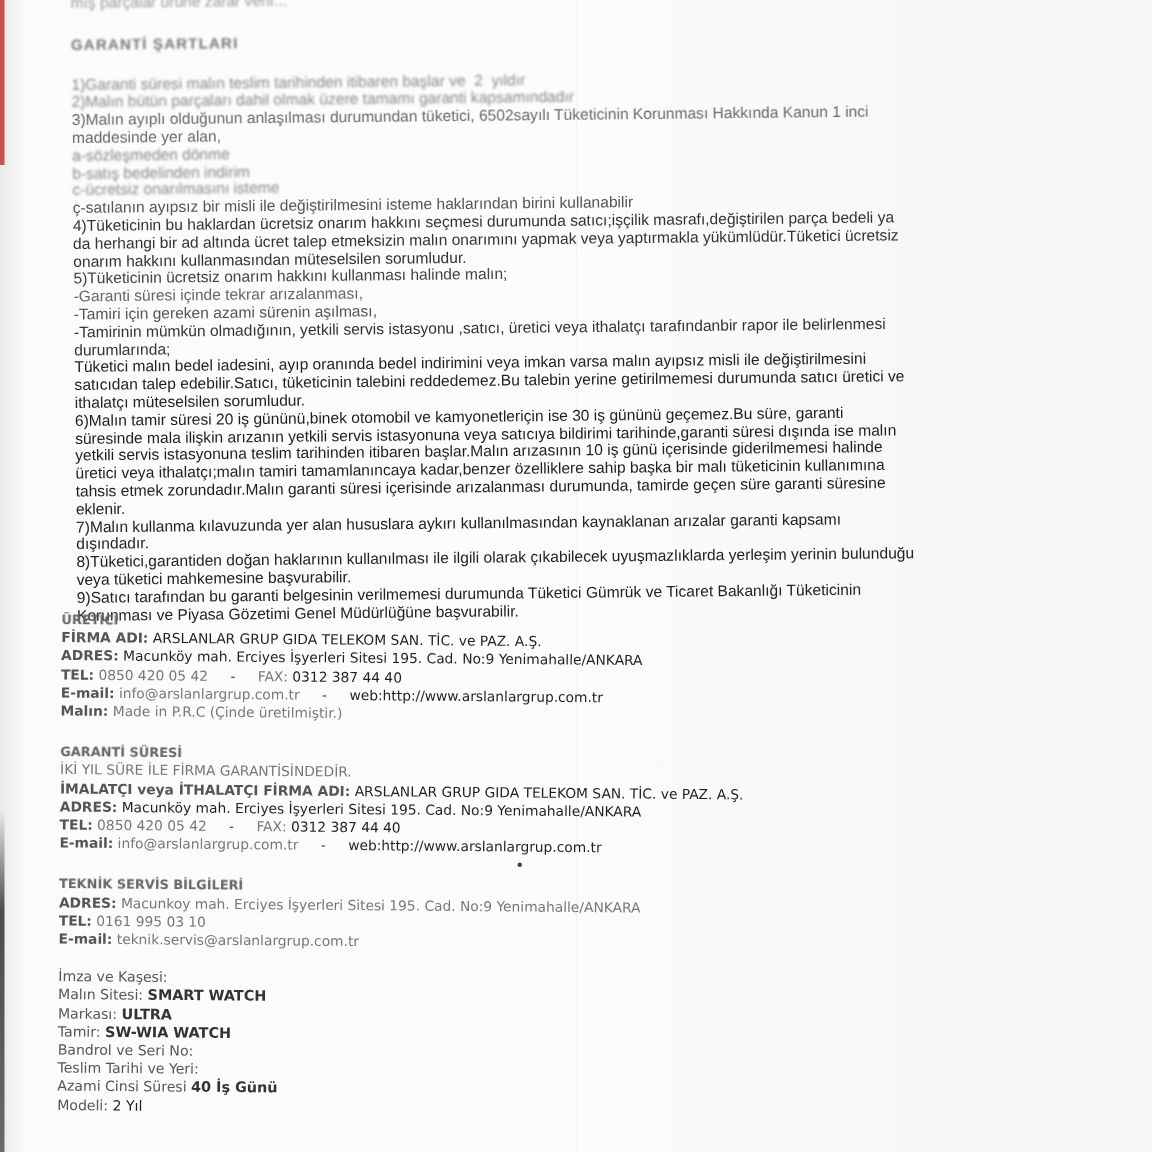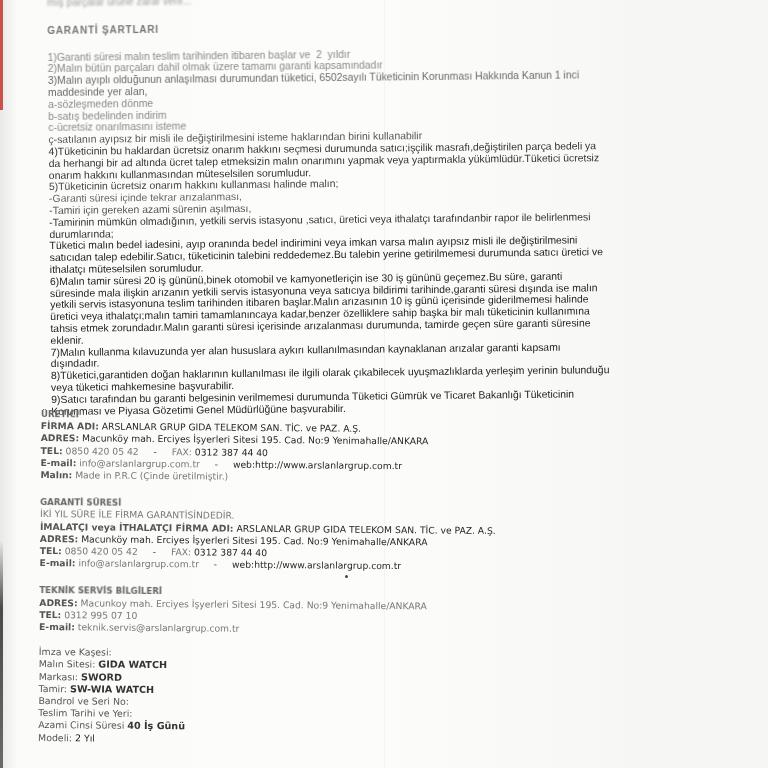--- a/index.html
+++ b/index.html
@@ -184,37 +184,37 @@
     </div>
 
     <div class="block">
       <div class="sec-title">TEKNİK SERVİS BİLGİLERİ</div>
       <div>
         <span class="lbl">ADRES:</span>
         <span class="muted">Macunkoy mah. Erciyes İşyerleri Sitesi 195. Cad. No:9 Yenimahalle/ANKARA</span>
       </div>
       <div>
         <span class="lbl">TEL:</span>
-        <span class="muted">0312 995 07 10</span>
+        <span class="muted">0161 995 03 10</span>
       </div>
       <div>
         <span class="lbl">E-mail:</span>
         <span class="muted">teknik.servis@arslanlargrup.com.tr</span>
       </div>
     </div>
 
     <div class="sig">
       <div class="lbl2">İmza ve Kaşesi:</div>
       <div>
         <span class="lbl2">Malın Sitesi:</span>
-        <span class="bold-val">GIDA WATCH</span>
+        <span class="bold-val">SMART WATCH</span>
       </div>
       <div>
         <span class="lbl2">Markası:</span>
-        <span class="bold-val">SWORD</span>
+        <span class="bold-val">ULTRA</span>
       </div>
       <div>
         <span class="lbl2">Tamir:</span>
         <span class="bold-val">SW-WIA WATCH</span>
       </div>
       <div class="lbl2">Bandrol ve Seri No:</div>
       <div class="lbl2">Teslim Tarihi ve Yeri:</div>
       <div>
         <span class="lbl2">Azami Cinsi Süresi</span>
         <span class="bold-val">40 İş Günü</span>

